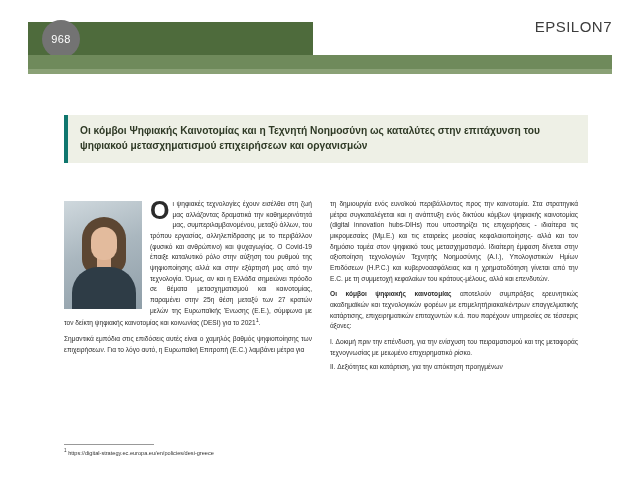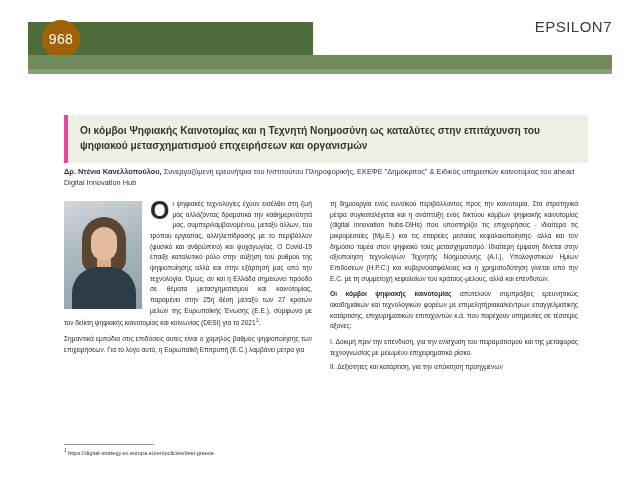--- a/index.html
+++ b/index.html
@@ -41,23 +41,23 @@
     height: 33px;
     background: #ffffff;
   }
   .page-badge {
     position: absolute;
     left: 42px;
     top: 20px;
     width: 38px;
     height: 38px;
     border-radius: 50%;
-    background: #a16207;
+    background: #737373;
     color: #ffffff;
-    font-size: 14px;
+    font-size: 11px;
     display: flex;
     align-items: center;
     justify-content: center;
     letter-spacing: 0.3px;
   }
   .section-label {
     position: absolute;
     left: 90px;
     top: 31px;
     font-size: 9.5px;
@@ -94,21 +94,21 @@
 
   
   .title-box {
     position: absolute;
     left: 64px;
     top: 115px;
     width: 524px;
     padding: 9px 12px 9px 12px;
     box-sizing: border-box;
     background: #eef0e6;
-    border-left: 4px solid #ec4899;
+    border-left: 4px solid #0f766e;
   }
   .title-box .title {
     font-size: 10.2px;
     font-weight: bold;
     line-height: 1.45;
     color: #2f3a26;
   }
   .byline {
     position: absolute;
     left: 64px;
@@ -225,24 +225,20 @@
   <div class="section-label">ΑΦΙΕΡΩΜΑ</div>
   <div class="brand">EPSILON7</div>
 
   <div class="green-bar"></div>
   <div class="green-bar-2"></div>
 
   <div class="title-box">
     <div class="title">Οι κόμβοι Ψηφιακής Καινοτομίας και η Τεχνητή Νοημοσύνη ως καταλύτες στην επιτάχυνση του ψηφιακού μετασχηματισμού επιχειρήσεων και οργανισμών</div>
   </div>
 
-  <div class="byline">
-    <span class="name">Δρ. Ντένια Κανελλοπούλου,</span>
-    <span class="role">Συνεργαζόμενη ερευνήτρια του Ινστιτούτου Πληροφορικής, ΕΚΕΦΕ "Δημόκριτος" &amp; Ειδικός υπηρεσιών καινοτομίας του ahead Digital Innovation Hub</span>
-  </div>
 
   <div class="col col-left">
     <div class="portrait">
       <div class="hair"></div>
       <div class="neck"></div>
       <div class="face"></div>
       <div class="body"></div>
     </div>
     <p><span class="dropcap">Ο</span><span>ι ψηφιακές τεχνολογίες έχουν εισέλθει στη ζωή μας αλλάζοντας δραματικά την καθημερινότητά μας, συμπεριλαμβανομένου, μεταξύ άλλων, του τρόπου εργασίας, αλληλεπίδρασης με το περιβάλλον (φυσικό και ανθρώπινο) και ψυχαγωγίας. Ο Covid-19 έπαιξε καταλυτικό ρόλο στην αύξηση του ρυθμού της ψηφιοποίησης αλλά και στην εξάρτησή μας από την τεχνολογία. Όμως, αν και η Ελλάδα σημειώνει πρόοδο σε θέματα μετασχηματισμού και καινοτομίας, παραμένει στην 25η θέση μεταξύ των 27 κρατών μελών της Ευρωπαϊκής Ένωσης (Ε.Ε.), σύμφωνα με τον δείκτη ψηφιακής καινοτομίας και κοινωνίας (DESI) για το 2021</span><sup>1</sup><span>.</span></p>
     <p>Σημαντικά εμπόδια στις επιδόσεις αυτές είναι ο χαμηλός βαθμός ψηφιοποίησης των επιχειρήσεων. Για το λόγο αυτό, η Ευρωπαϊκή Επιτροπή (Ε.C.) λαμβάνει μέτρα για</p>

